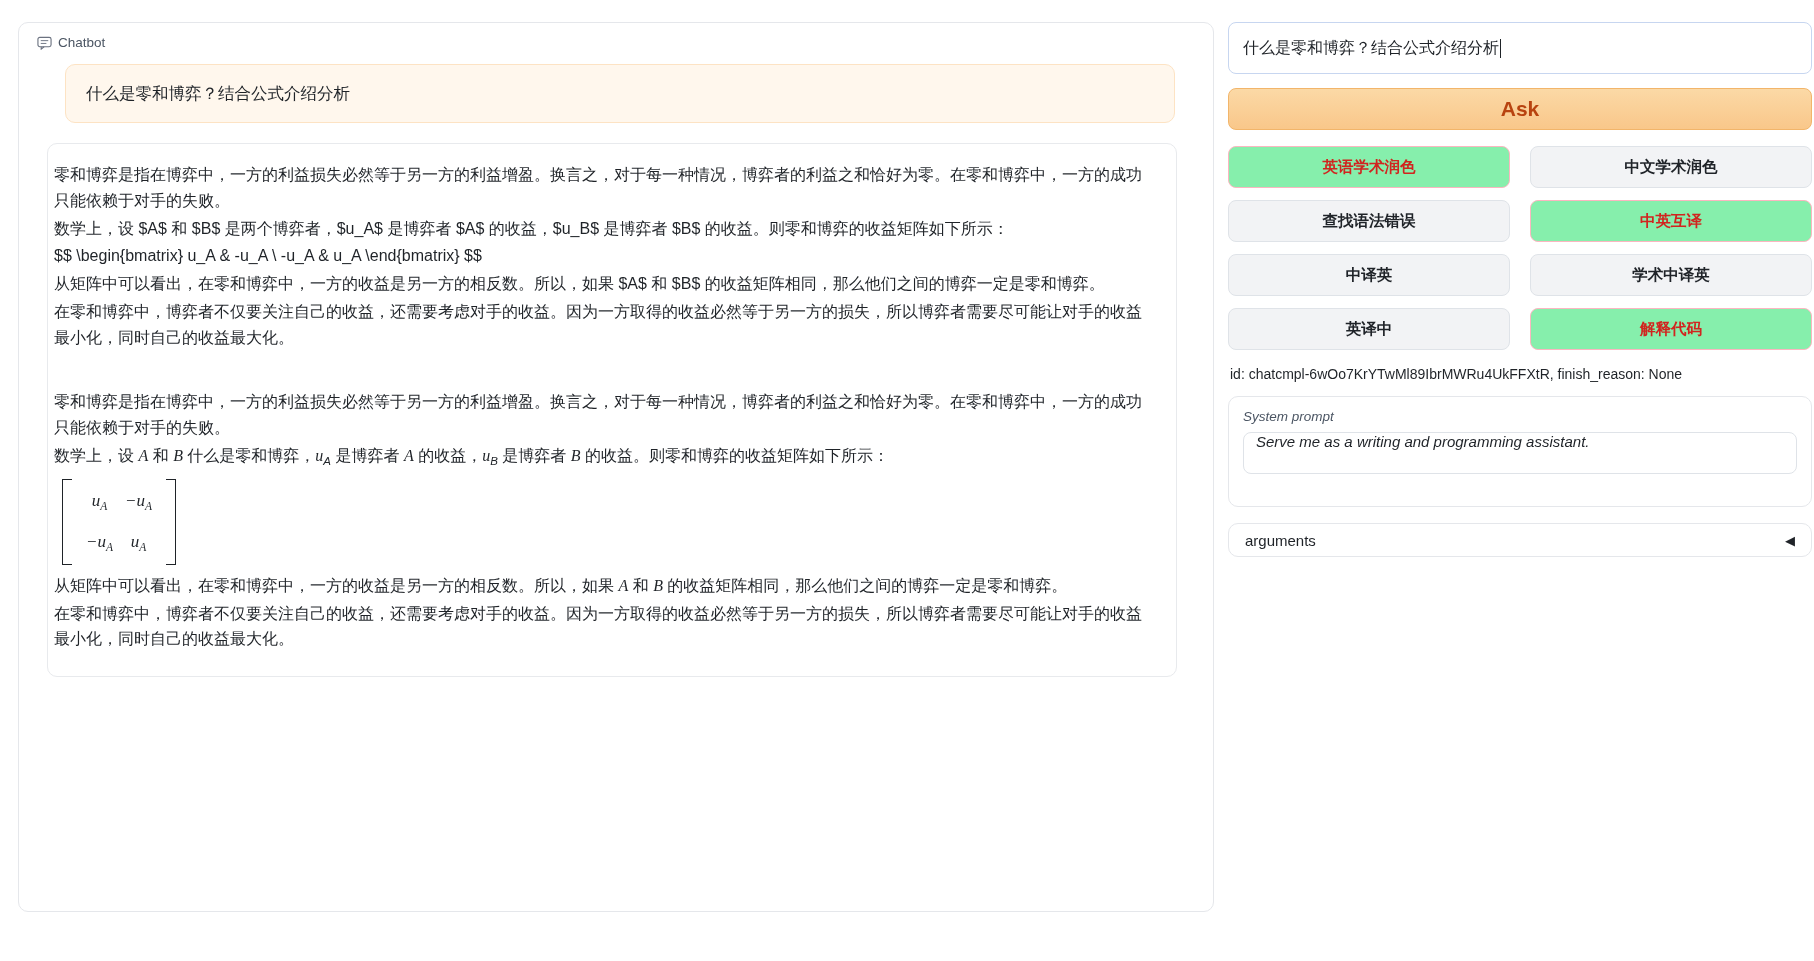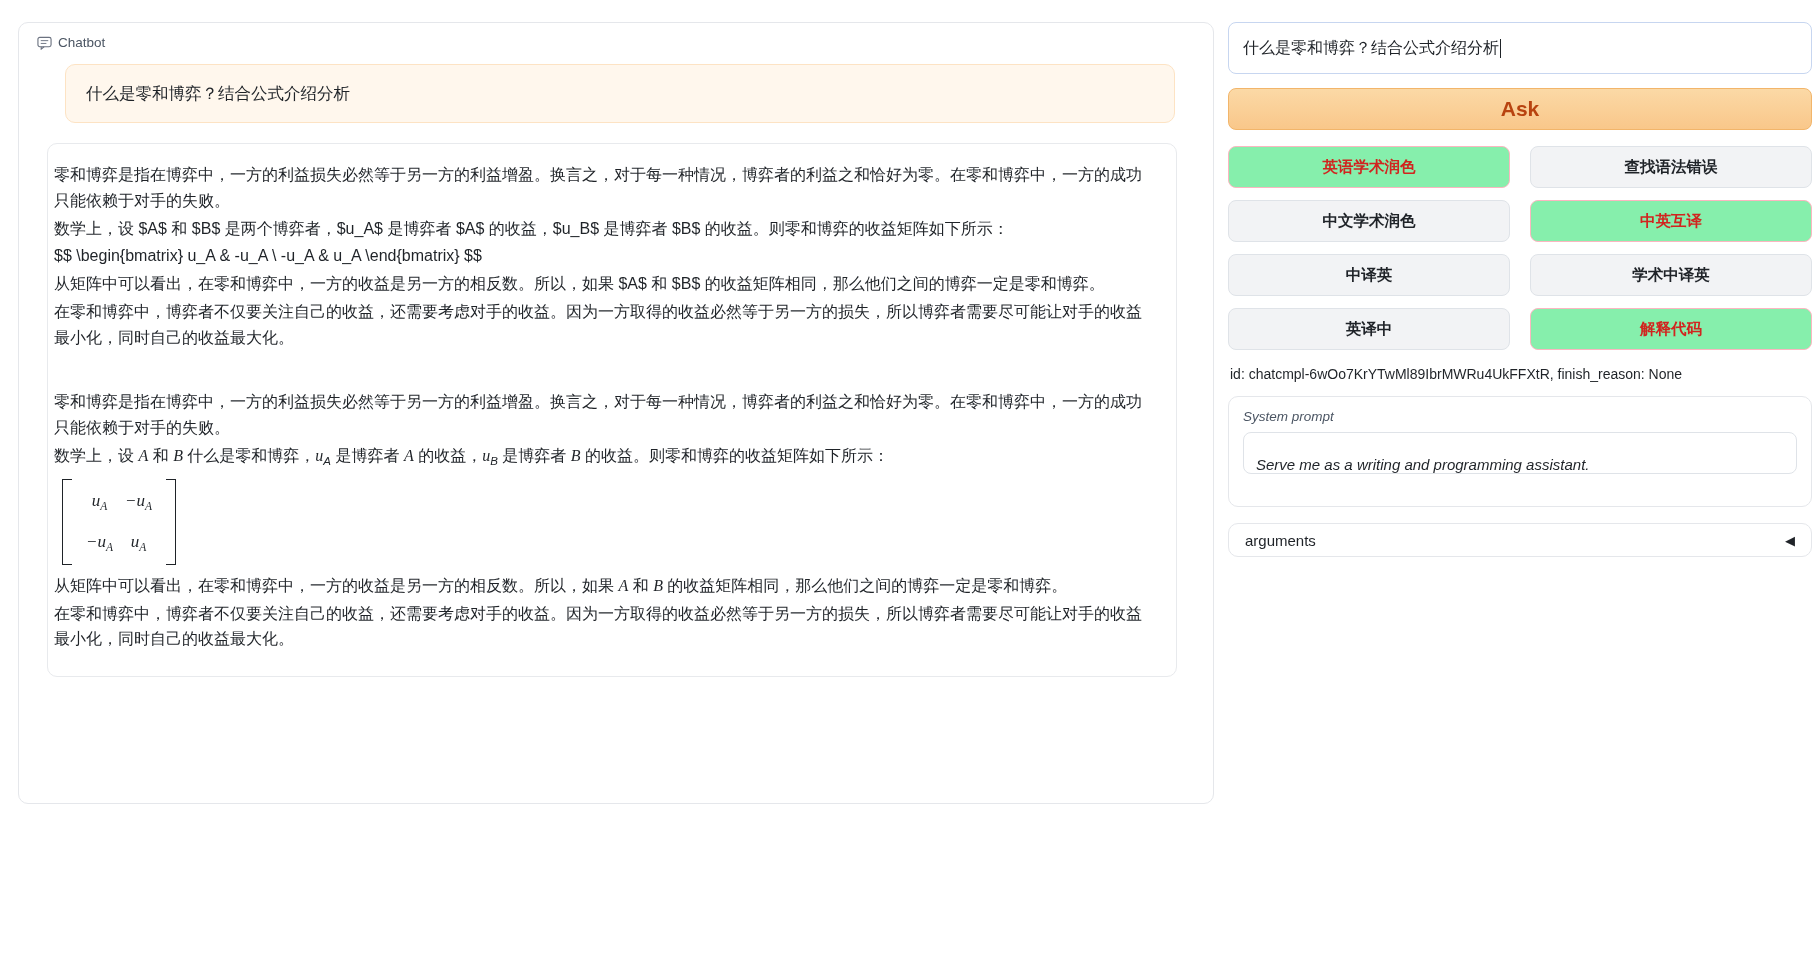--- a/index.html
+++ b/index.html
@@ -25,21 +25,21 @@
   
   .left-col {
     width: 1196px;
     flex: 0 0 1196px;
     padding-top: 22px;
   }
   .chatbot-panel {
     border: 1px solid #e5e7eb;
     border-radius: 10px;
     background: #ffffff;
-    height: 782px;
+    height: 890px;
     position: relative;
     padding: 10px 14px 14px 14px;
   }
   .chatbot-label {
     display: inline-flex;
     align-items: center;
     gap: 6px;
     font-size: 13.5px;
     color: #4b5563;
     padding: 2px 2px 6px 4px;
@@ -199,21 +199,21 @@
     color: #4b5563;
     margin-bottom: 8px;
   }
   .sysprompt-input {
     width: 100%;
     height: 42px;
     border: 1px solid #dfe3e8;
     border-radius: 8px;
     background: #ffffff;
     display: flex;
-    align-items: flex-end;
+    align-items: flex-start;
     padding: 0 12px;
     font-size: 15px;
     color: #1f2328;
   }
 
   .accordion {
     margin-top: 16px;
     height: 34px;
     border: 1px solid #e5e7eb;
     border-radius: 10px;
@@ -297,22 +297,22 @@
 
     <div class="query-box">
       <span class="query-text">什么是零和博弈？结合公式介绍分析</span>
         <span class="caret"></span>
     </div>
 
     <div class="ask-btn">Ask</div>
 
     <div class="btn-grid">
       <div class="fn-btn hot">英语学术润色</div>
+      <div class="fn-btn">中文学术润色</div>
       <div class="fn-btn">查找语法错误</div>
-      <div class="fn-btn">中文学术润色</div>
       <div class="fn-btn hot">中英互译</div>
       <div class="fn-btn">中译英</div>
       <div class="fn-btn">学术中译英</div>
       <div class="fn-btn">英译中</div>
       <div class="fn-btn hot">解释代码</div>
     </div>
 
     <div class="status-line">id: chatcmpl-6wOo7KrYTwMl89IbrMWRu4UkFFXtR, finish_reason: None</div>
 
     <div class="sysprompt-card">

